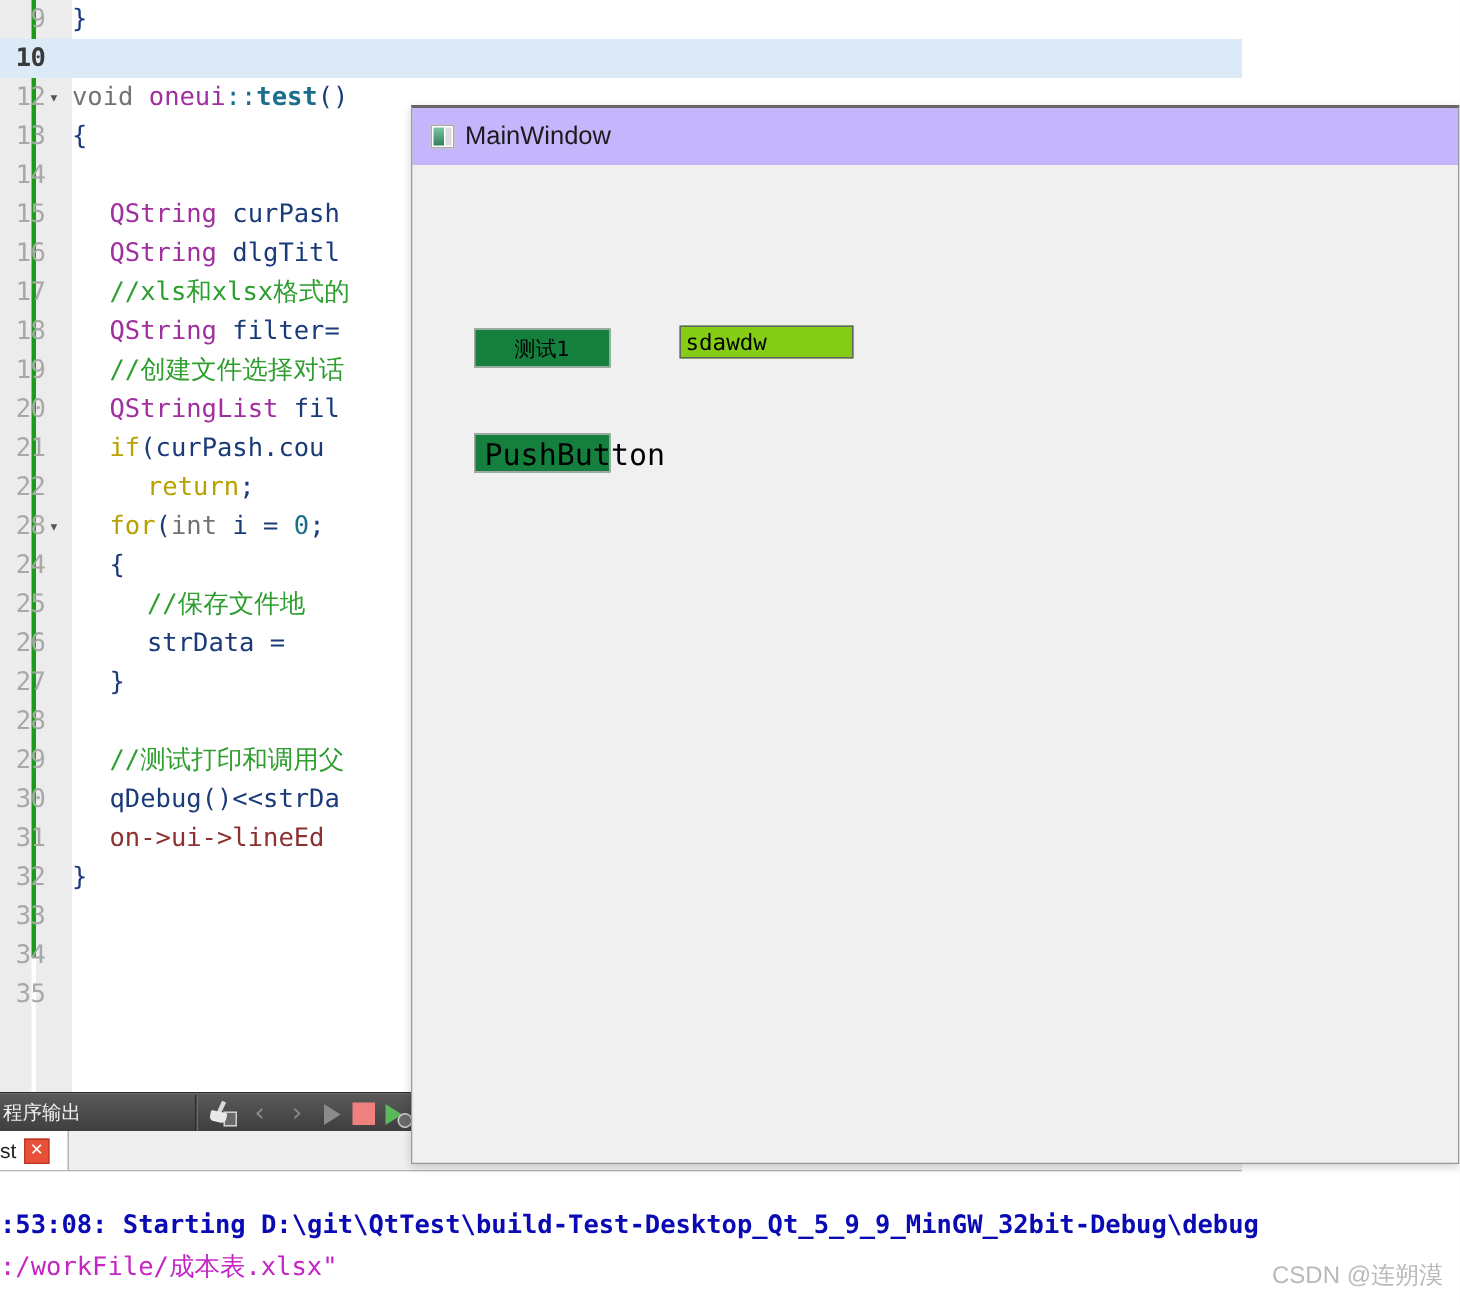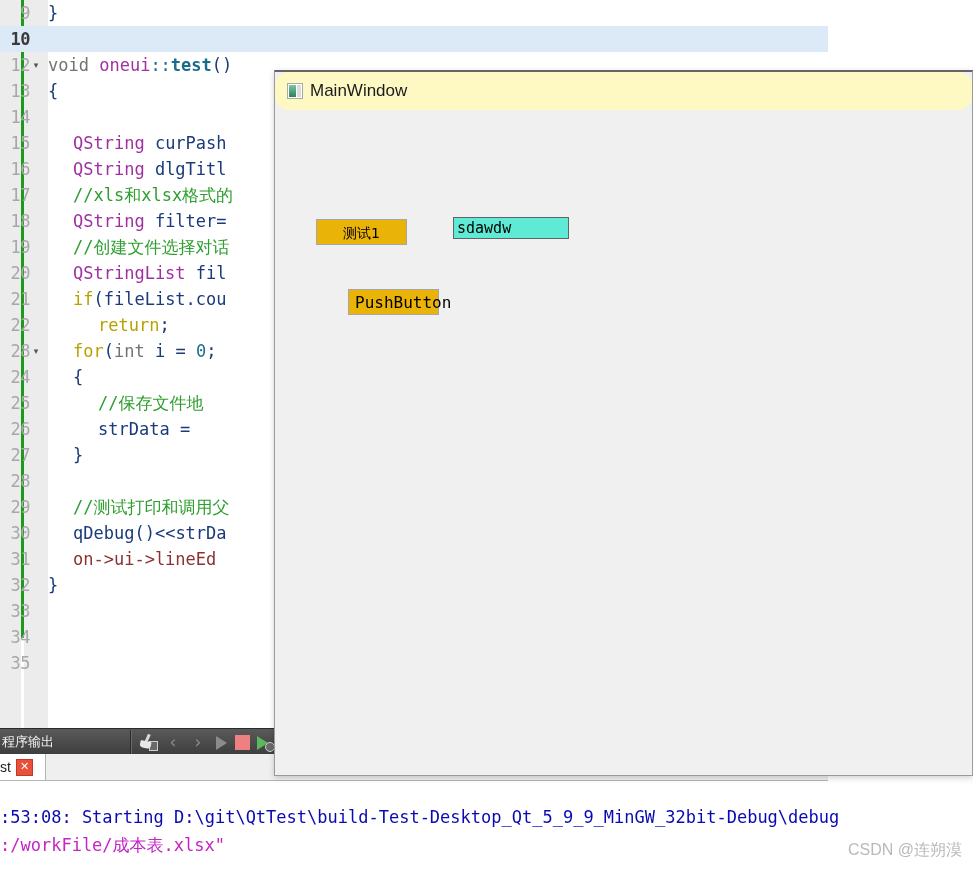--- a/index.html
+++ b/index.html
@@ -276,21 +276,21 @@
     overflow: hidden;
   }
   .console-line {
     position: absolute;
     left: 0;
     height: 28px; line-height: 28px;
     font-family: "DejaVu Sans Mono", monospace;
     font-size: 17px;
     white-space: pre;
   }
-  .cl1 { top: 22px; color: #0a0ab4; font-weight: normal; }
+  .cl1 { top: 22px; color: #0a0ab4; font-weight: bold; }
   .cl2 { top: 50px; color: #c425c4; }
 
   .watermark {
     position: absolute;
     right: 11px;
     top: 840px;
     font-size: 16px;
     color: #b9b9b9;
     font-family: "Liberation Sans", sans-serif;
   }
@@ -303,22 +303,21 @@
     background: #f0f0f0;
     border: 1px solid #9a9a9a;
     border-top: 2px solid #656565;
     box-sizing: border-box;
     box-shadow: 0 2px 6px rgba(0,0,0,0.18);
   }
   .mw-titlebar {
     position: absolute;
     left: 0; top: 0;
     right: 0; height: 38px;
-    background: #fef9c3;
-    border-radius: 14px;
+    background: #c4b5fd;
   }
   .mw-icon {
     position: absolute;
     left: 12px; top: 11px;
     width: 16px; height: 16px;
     background: #ffffff;
     border: 1px solid #a9a9a9;
     box-sizing: border-box;
   }
   .mw-icon-i {
@@ -343,47 +342,46 @@
   }
   .mw-body {
     position: absolute;
     left: 0; top: 38px;
     right: 0; bottom: 0;
     background: #f0f0f0;
   }
 
   .qbtn {
     position: absolute;
-    background: #eab308;
+    background: #15803d;
     border: 1px solid #a6a6a6;
     box-sizing: border-box;
     text-align: center;
     color: #000000;
     cursor: pointer;
   }
   #btn-test1 {
     left: 41px; top: 109px;
     width: 91px; height: 26px;
     font-family: "DejaVu Sans", sans-serif;
     font-size: 14px;
     line-height: 24px;
   }
   #btn-push {
     left: 41px; top: 179px;
     width: 91px; height: 26px;
     font-family: "DejaVu Sans Mono", monospace;
-    font-size: 16px;
+    font-size: 20px;
     line-height: 24px;
-    margin-left: 32px;
   }
   #line-edit {
     position: absolute;
     left: 178px; top: 107px;
     width: 116px; height: 22px;
-    background: #5eead4;
+    background: #84cc16;
     border: 1px solid #636363;
     box-sizing: border-box;
     font-family: "DejaVu Sans Mono", monospace;
     font-size: 15px;
     color: #000;
     padding: 0 3px;
     outline: none;
   }
 </style>
 </head>
@@ -401,21 +399,21 @@
         <div class="row hl"><div class="hl-bg"></div><div class="lnum active"><span class="lnum-inner">10</span></div><div class="codetext" style="left: 48px;"></div></div>
         <div class="row"><div class="lnum"><span class="lnum-inner">12</span></div><div class="fold">▾</div><div class="codetext" style="left: 48px;"><span class="c-kw">void </span><span class="c-typ">oneui</span><span class="c-op">::</span><span class="c-fn">test</span><span class="c-pln">()</span></div></div>
         <div class="row"><div class="lnum"><span class="lnum-inner">13</span></div><div class="codetext" style="left: 48px;"><span class="c-pln">{</span></div></div>
         <div class="row"><div class="lnum"><span class="lnum-inner">14</span></div></div>
         <div class="row"><div class="lnum"><span class="lnum-inner">15</span></div><div class="codetext" style="left: 73px;"><span class="c-typ">QString</span><span class="c-var"> curPash</span></div></div>
         <div class="row"><div class="lnum"><span class="lnum-inner">16</span></div><div class="codetext" style="left: 73px;"><span class="c-typ">QString</span><span class="c-var"> dlgTitl</span></div></div>
         <div class="row"><div class="lnum"><span class="lnum-inner">17</span></div><div class="codetext" style="left: 73px;"><span class="c-cmt">//xls和xlsx格式的</span></div></div>
         <div class="row"><div class="lnum"><span class="lnum-inner">18</span></div><div class="codetext" style="left: 73px;"><span class="c-typ">QString</span><span class="c-var"> filter=</span></div></div>
         <div class="row"><div class="lnum"><span class="lnum-inner">19</span></div><div class="codetext" style="left: 73px;"><span class="c-cmt">//创建文件选择对话</span></div></div>
         <div class="row"><div class="lnum"><span class="lnum-inner">20</span></div><div class="codetext" style="left: 73px;"><span class="c-typ">QStringList</span><span class="c-var"> fil</span></div></div>
-        <div class="row"><div class="lnum"><span class="lnum-inner">21</span></div><div class="codetext" style="left: 73px;"><span class="c-ctl">if</span><span class="c-var">(fileList.cou</span></div></div>
+        <div class="row"><div class="lnum"><span class="lnum-inner">21</span></div><div class="codetext" style="left: 73px;"><span class="c-ctl">if</span><span class="c-var">(curPash.cou</span></div></div>
         <div class="row"><div class="lnum"><span class="lnum-inner">22</span></div><div class="codetext" style="left: 98px;"><span class="c-ctl">return</span><span class="c-pln">;</span></div></div>
         <div class="row"><div class="lnum"><span class="lnum-inner">28</span></div><div class="fold">▾</div><div class="codetext" style="left: 73px;"><span class="c-ctl">for</span><span class="c-pln">(</span><span class="c-kw">int</span><span class="c-var"> i = </span><span class="c-num">0</span><span class="c-pln">;</span></div></div>
         <div class="row"><div class="lnum"><span class="lnum-inner">24</span></div><div class="codetext" style="left: 73px;"><span class="c-pln">{</span></div></div>
         <div class="row"><div class="lnum"><span class="lnum-inner">25</span></div><div class="codetext" style="left: 98px;"><span class="c-cmt">//保存文件地</span></div></div>
         <div class="row"><div class="lnum"><span class="lnum-inner">26</span></div><div class="codetext" style="left: 98px;"><span class="c-var">strData = </span></div></div>
         <div class="row"><div class="lnum"><span class="lnum-inner">27</span></div><div class="codetext" style="left: 73px;"><span class="c-pln">}</span></div></div>
         <div class="row"><div class="lnum"><span class="lnum-inner">28</span></div><div class="codetext" style="left: 48px;"></div></div>
         <div class="row"><div class="lnum"><span class="lnum-inner">29</span></div><div class="codetext" style="left: 73px;"><span class="c-cmt">//测试打印和调用父</span></div></div>
         <div class="row"><div class="lnum"><span class="lnum-inner">30</span></div><div class="codetext" style="left: 73px;"><span class="c-var">qDebug</span><span class="c-pln">()&lt;&lt;</span><span class="c-var">strDa</span></div></div>
         <div class="row"><div class="lnum"><span class="lnum-inner">31</span></div><div class="codetext" style="left: 73px;"><span class="c-mem">on-&gt;ui-&gt;lineEd</span></div></div>

